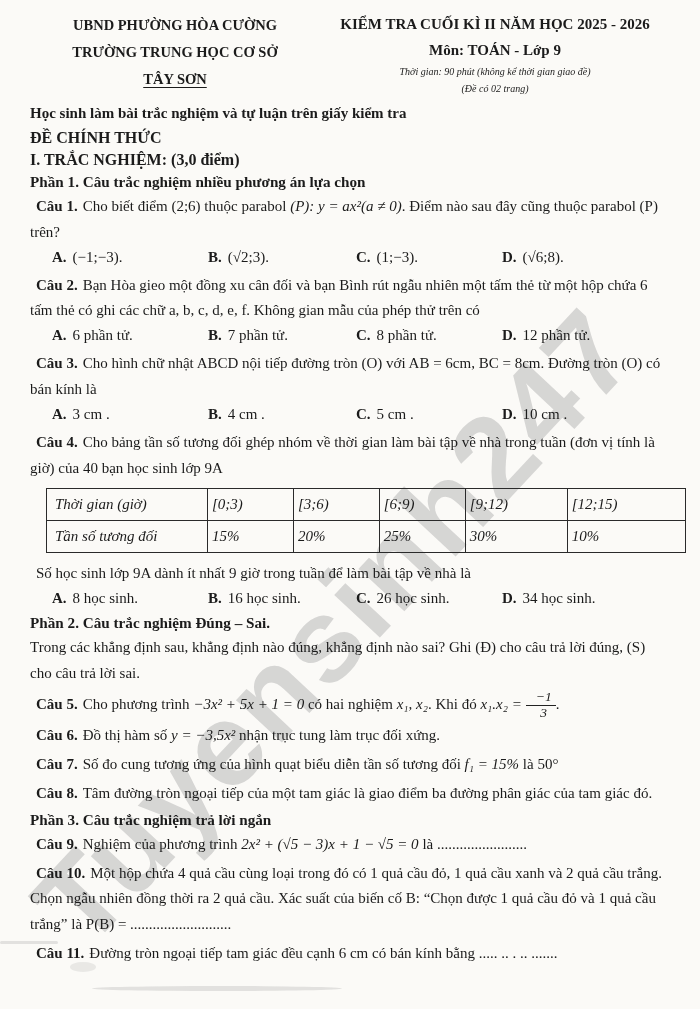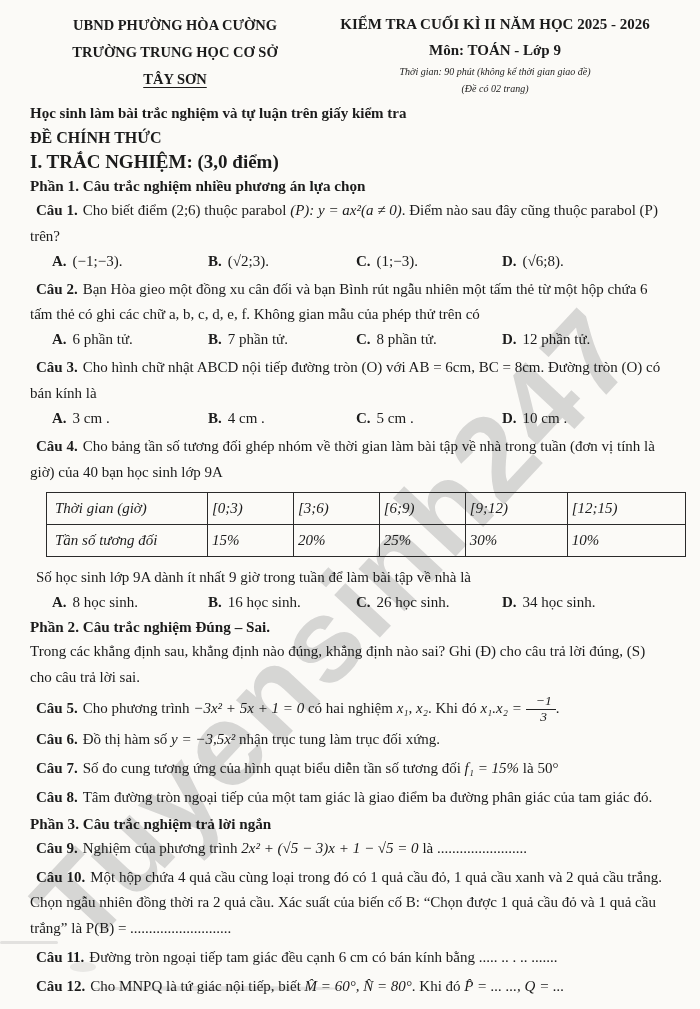--- a/index.html
+++ b/index.html
@@ -23,21 +23,21 @@
   .head{display:flex;}
   .head-left{width:290px;text-align:center;line-height:1.85;font-size:14.5px;}
   .school{display:inline-block;text-decoration:underline;text-underline-offset:3px;}
   .head-right{flex:1;text-align:center;line-height:1.7;}
   .head-right .title{font-size:15px;font-weight:bold;}
   .head-right .subject{font-size:15px;font-weight:bold;}
   .head-right .small{font-size:10px;font-style:italic;}
   .instruction{font-weight:bold;margin-top:8px;}
   
   .official{font-weight:bold;margin-top:7px;font-size:16px;}
-  .section-title{font-weight:bold;margin-top:4px;font-size:19px;}
+  .section-title{font-weight:bold;margin-top:4px;font-size:16px;}
   .part-title{font-weight:bold;margin-top:4px;font-size:15.2px;}
   p.q{margin:3px 0;line-height:1.72;text-indent:6px;}
   p.q .qlabel{margin-right:5px;}
   .m{font-style:italic;}
   .opts{display:flex;margin:2px 0 7px 16px;text-indent:6px;}
   .opts .opt:nth-child(1){width:156px;}
   .opts .opt:nth-child(2){width:148px;}
   .opts .opt:nth-child(3){width:146px;}
   .opts .opt:nth-child(4){flex:1;}
   .opt .letter{margin-right:6px;}
@@ -178,17 +178,14 @@
     </p>
 
     <p class="q sp2">
       <b class="qlabel">Câu 10.</b><span>Một hộp chứa 4 quả cầu cùng loại trong đó có 1 quả cầu đỏ, 1 quả cầu xanh và 2 quả cầu trắng. Chọn ngẫu nhiên đồng thời ra 2 quả cầu. Xác suất của biến cố B: “Chọn được 1 quả cầu đỏ và 1 quả cầu trắng” là P(B) = ...........................</span>
     </p>
 
     <p class="q sp2">
       <b class="qlabel">Câu 11.</b><span>Đường tròn ngoại tiếp tam giác đều cạnh 6 cm có bán kính bằng ..... .. . .. .......</span>
     </p>
 
-    <p class="q sp2">
-      <b class="qlabel">Câu 12.</b><span>Cho MNPQ là tứ giác nội tiếp, biết </span><span class="m">M̂ = 60°, N̂ = 80°</span><span>. Khi đó </span><span class="m">P̂ = ... ..., Q = ...</span>
-    </p>
   </div>
 </div>
 
 </body></html>

